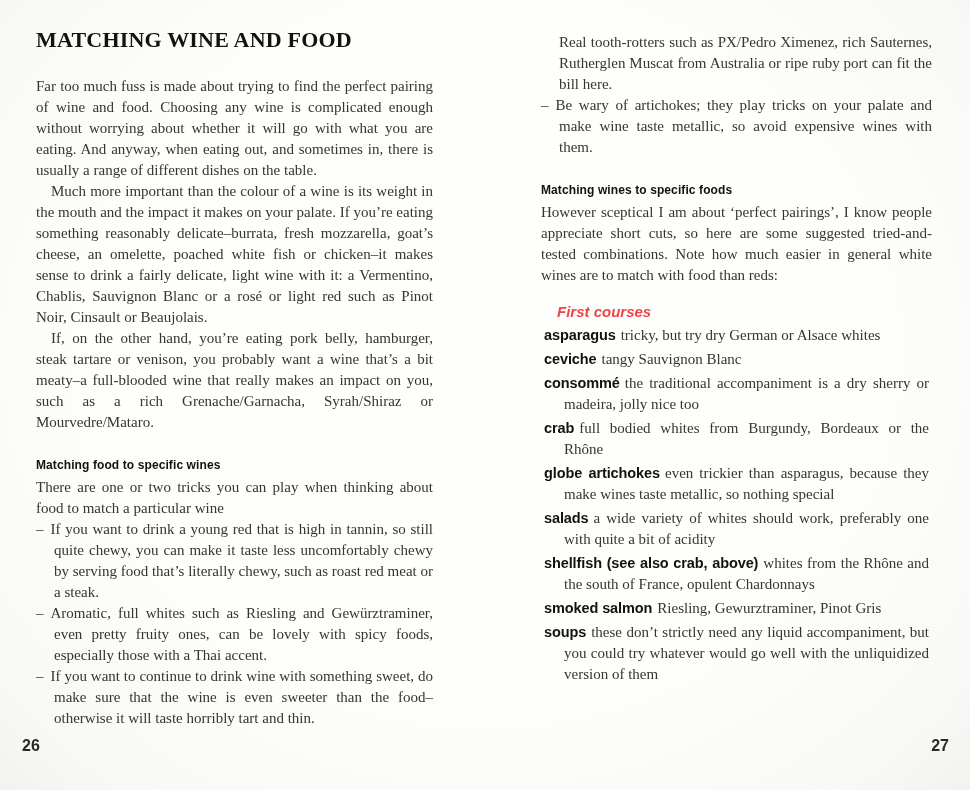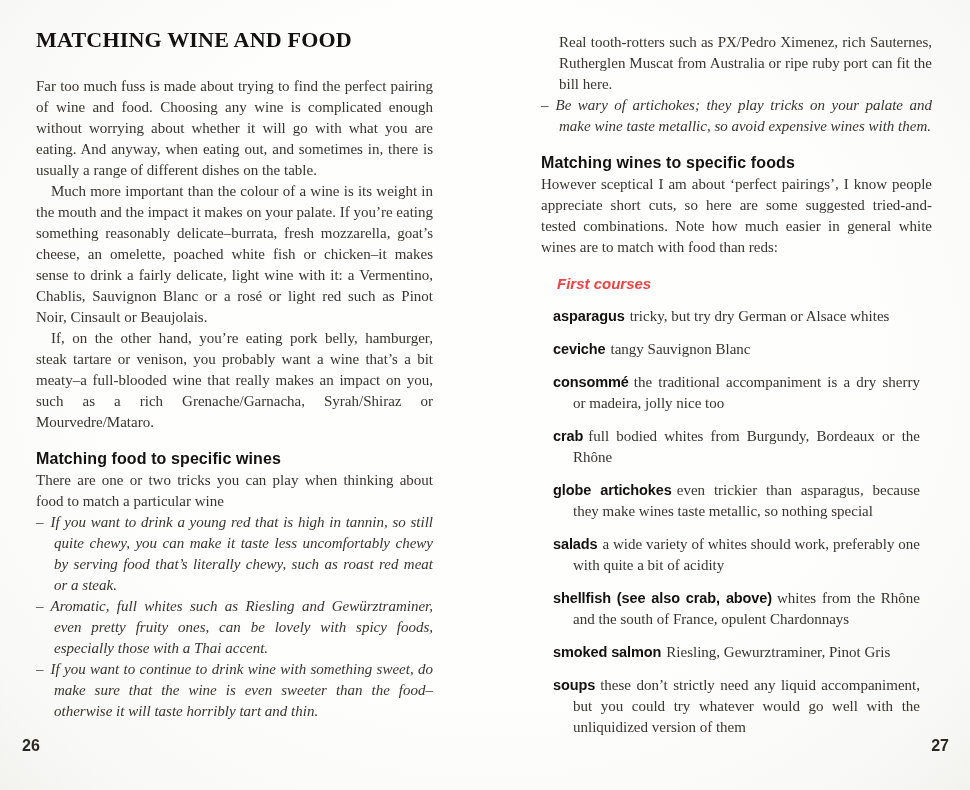--- a/index.html
+++ b/index.html
@@ -43,51 +43,50 @@
     line-height: 21px;
     text-align: justify;
     margin: 0;
   }
   p.ind {
     text-indent: 15px;
   }
   h2.subhead {
     font-family: "Liberation Sans", sans-serif;
     font-weight: bold;
-    font-size: 16px;
+    font-size: 12px;
     color: #141210;
-    margin: 15px 0 1px 0;
+    margin: 22px 0 1px 0;
     line-height: 21px;
     letter-spacing: 0.1px;
   }
   p.hang {
     padding-left: 18px;
     text-indent: -18px;
-    font-style: italic;
   }
   span.dash {
     padding-right: 7px;
   }
   p.cont {
     padding-left: 18px;
   }
   h3.listhead {
     font-family: "Liberation Sans", sans-serif;
     font-style: italic;
     font-weight: bold;
     font-size: 15px;
     color: #ef4444;
     margin: 15px 0 1px 16px;
     line-height: 21px;
   }
   p.pair {
     font-size: 15px;
     line-height: 21px;
     text-align: justify;
-    margin: 12px;
+    margin: 3px;
     padding-left: 20px;
     text-indent: -20px;
   }
   span.term {
     font-family: "Liberation Sans", sans-serif;
     font-weight: bold;
     font-size: 14.5px;
     color: #141210;
     padding-right: 5px;
     letter-spacing: -0.1px;

